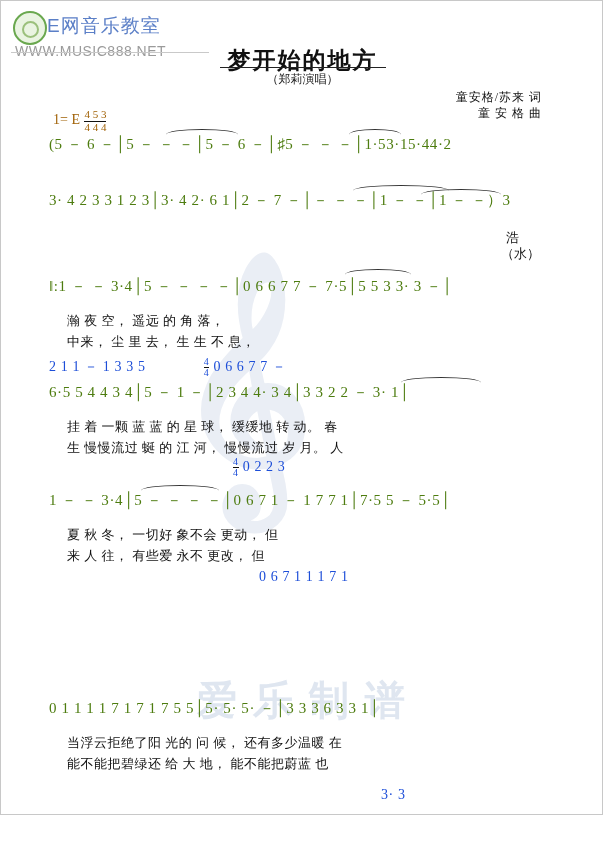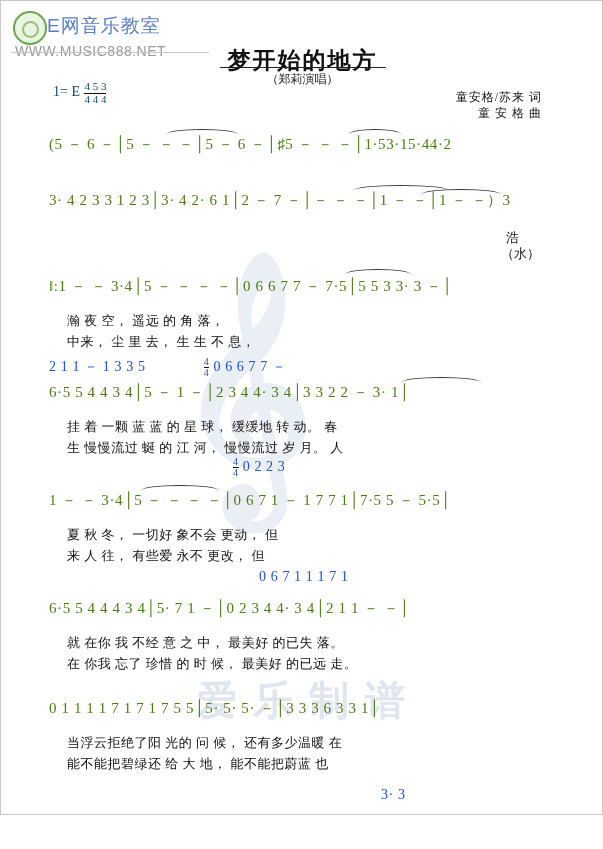--- a/index.html
+++ b/index.html
@@ -117,23 +117,23 @@
     color: #111;
     letter-spacing: 1px;
     white-space: nowrap;
   }
   .credit-1 { top: 88px; }
   .credit-2 { top: 104px; }
 
   .keysig {
     position: absolute;
     left: 52px;
-    top: 80px;
+    top: 108px;
     font-size: 14px;
-    color: #0c4a6e;
+    color: #a16207;
     font-family: "Liberation Serif", serif;
   }
   .frac {
     display: inline-block;
     vertical-align: middle;
     text-align: center;
     font-size: 11px;
     line-height: 1.05;
     margin-left: 1px;
   }
@@ -320,25 +320,20 @@
     <div class="notes">1  －  －  3·4│5  －  －  －  －│0 6 7 1  － 1 7 7 1│7·5  5 － 5·5│</div>
     <div class="lyric lyric-indent" style="margin-top:16px;">夏      秋    冬，        一切好    象不会  更动，       但</div>
     <div class="lyric lyric-indent">来      人    往，        有些爱    永不    更改，       但</div>
   </div>
   <div class="slur" style="left:140px; top:484px; width:78px;"></div>
 
   <div class="staff" style="top:568px; left:258px; width:230px;">
     <div class="extra-notes">0  6 7 1    1 1 7 1</div>
   </div>
 
-  <div class="staff" style="top:598px;">
-    <div class="notes">6·5 5 4 4  4 3 4│5· 7 1  －│0 2 3 4 4· 3 4│2 1  1  －  －│</div>
-    <div class="lyric lyric-indent" style="margin-top:16px;">就 在你  我 不经 意 之  中，     最美好   的已失  落。</div>
-    <div class="lyric lyric-indent">在 你我 忘了 珍惜 的 时  候，     最美好   的已远  走。</div>
-  </div>
 
   <div class="staff" style="top:698px;">
     <div class="notes">0 1 1 1 1 7 1 7 1 7 5 5│5·  5·   5·   －│3 3 3 6 3 3     1│</div>
     <div class="lyric lyric-indent" style="margin-top:16px;">当浮云拒绝了阳  光的   问        候，      还有多少温暖  在</div>
     <div class="lyric lyric-indent">能不能把碧绿还   给     大        地，      能不能把蔚蓝  也</div>
   </div>
   <div class="staff" style="top:786px; left:380px; width:120px;">
     <div class="extra-notes">3· 3</div>
   </div>
 

